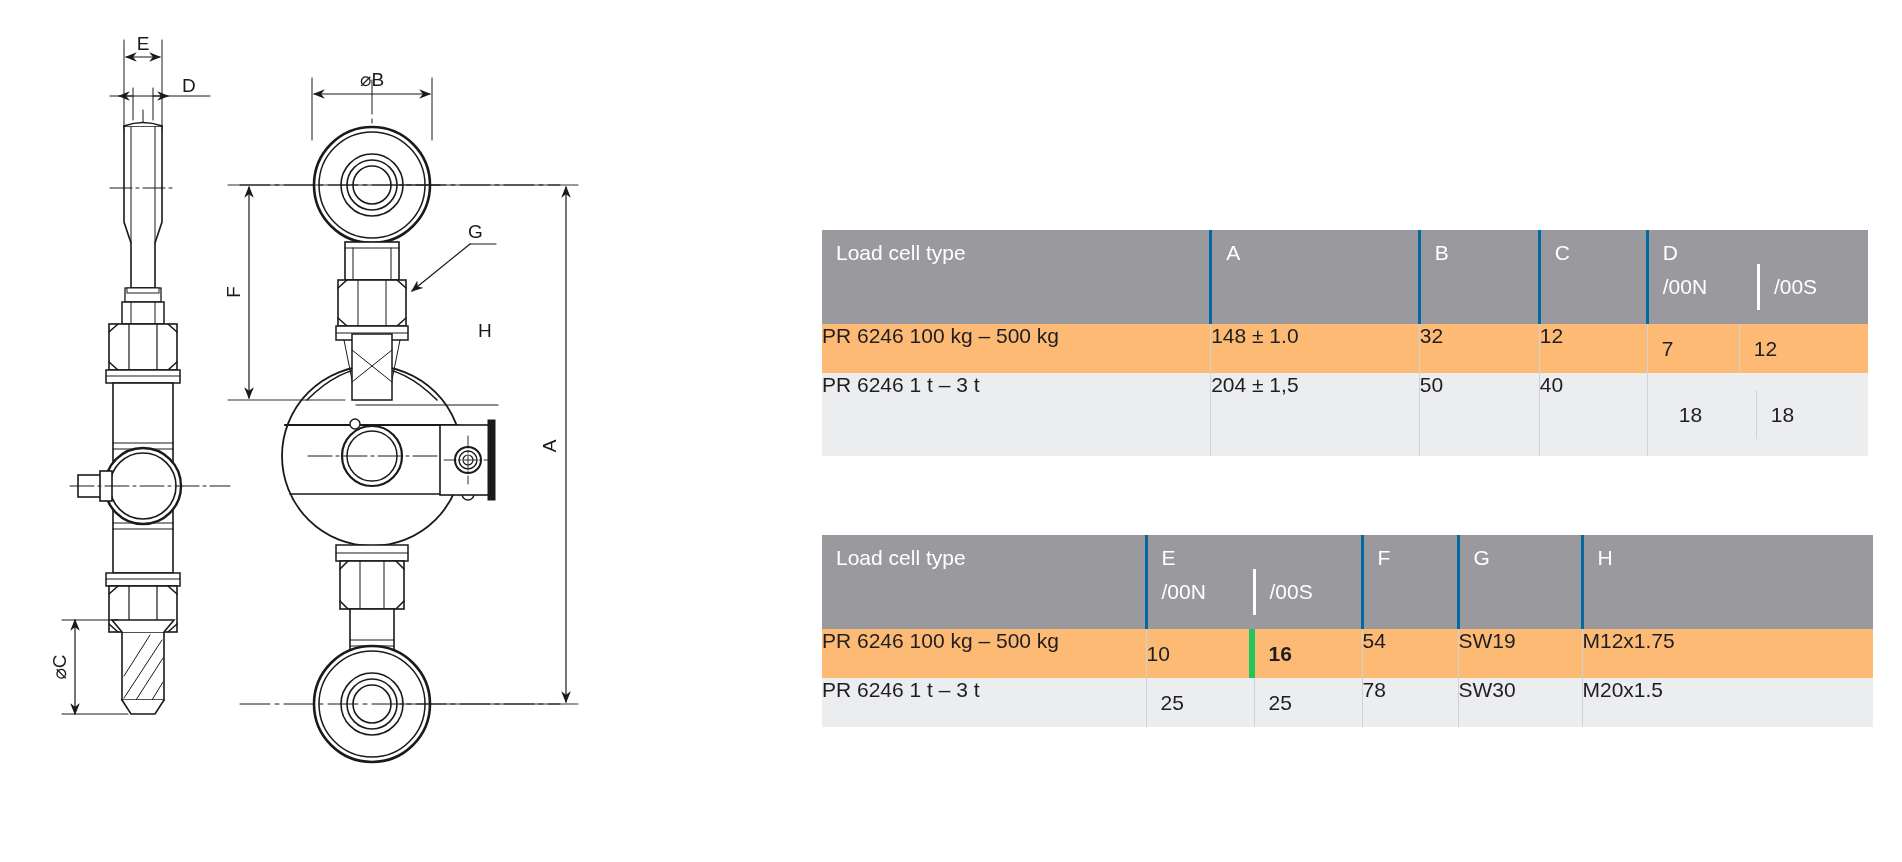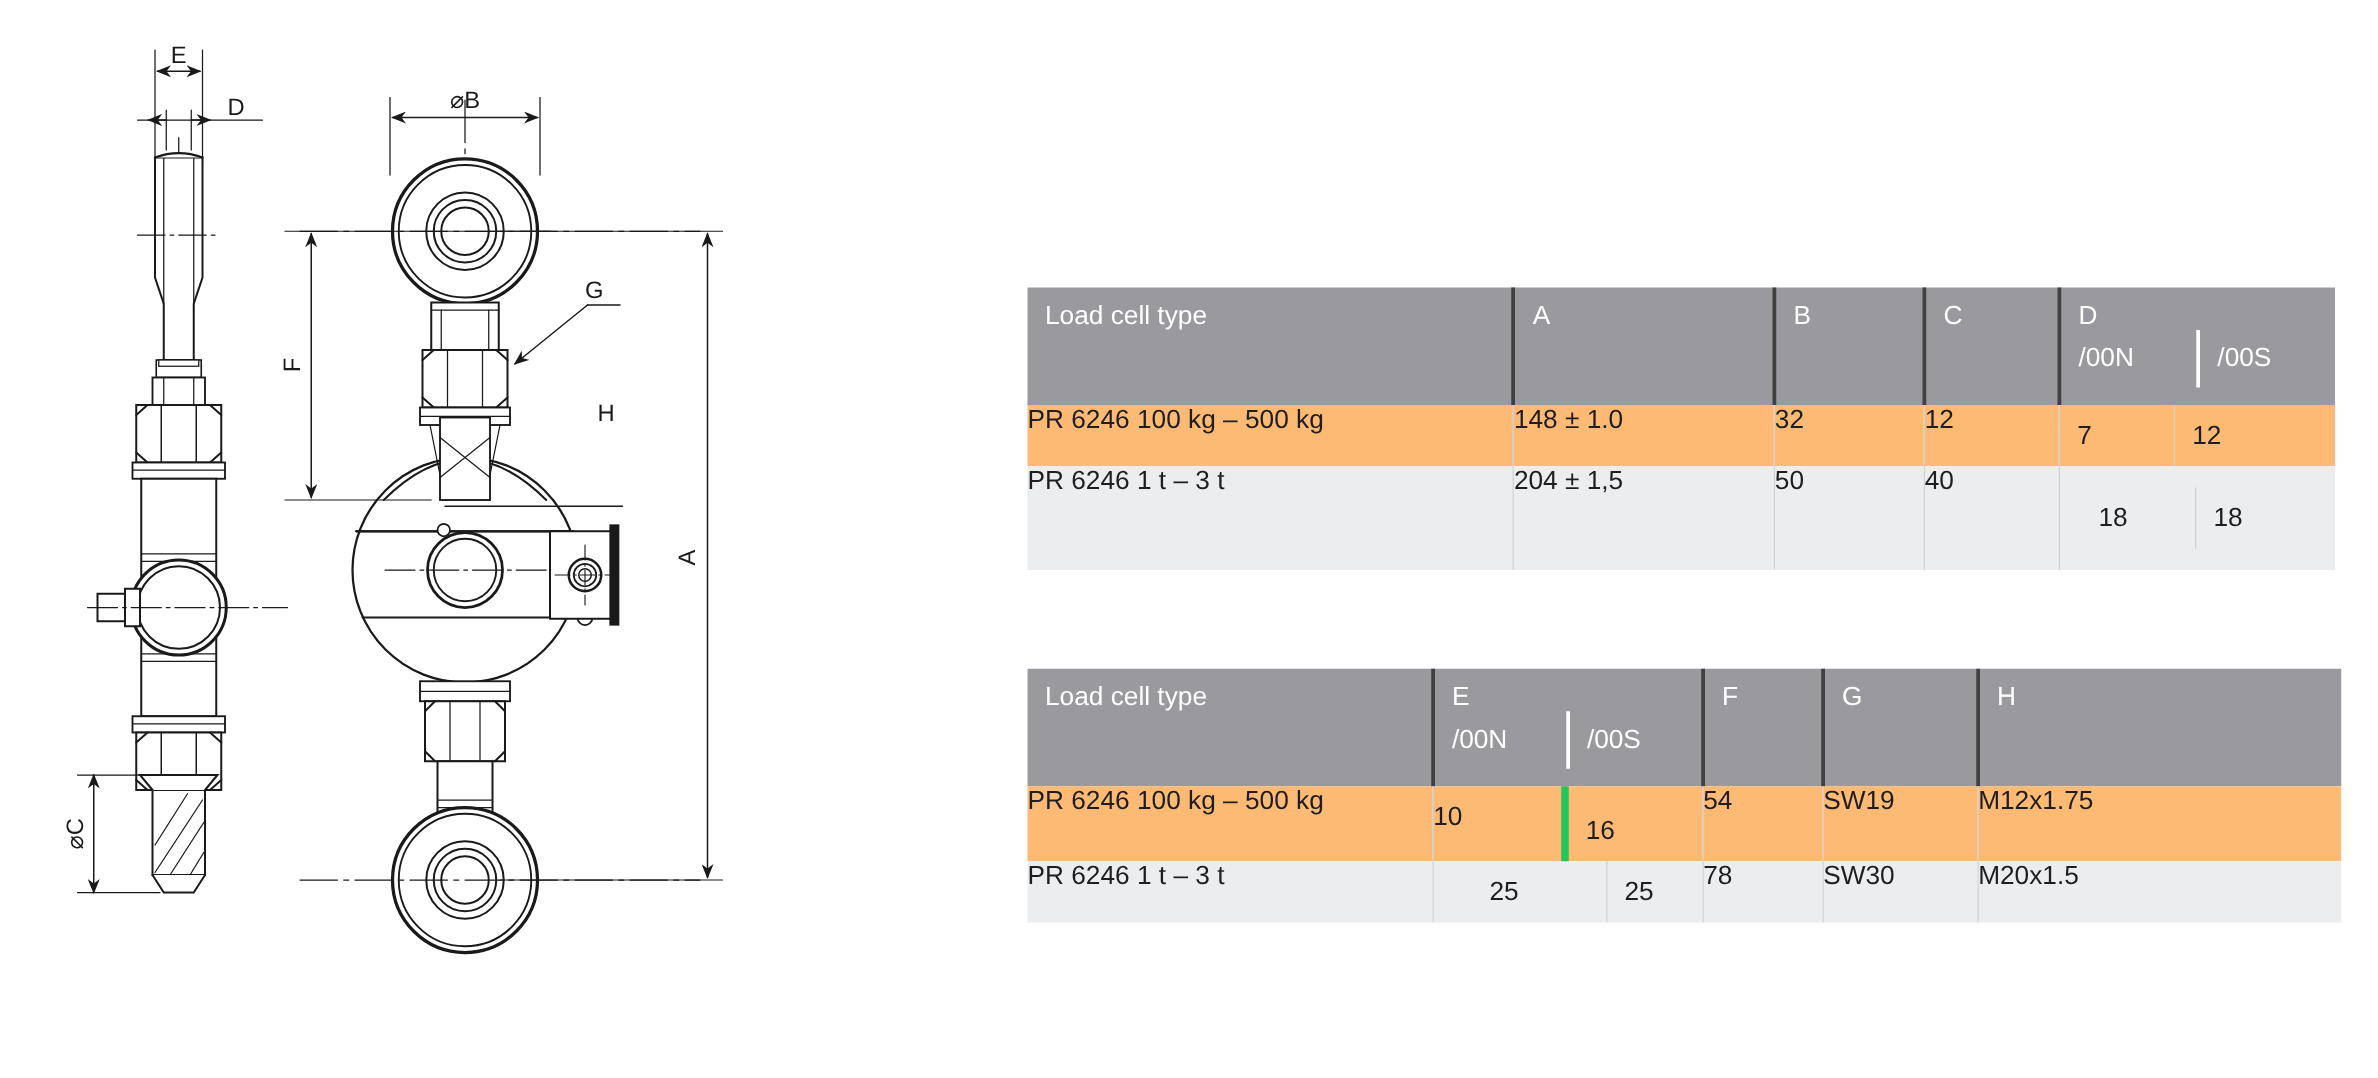--- a/index.html
+++ b/index.html
@@ -9,21 +9,21 @@
   #drawing{position:absolute;left:0;top:0;width:660px;height:862px;}
   #drawing svg{display:block;}
 
   .tables{position:absolute;left:822px;top:0;width:1080px;height:862px;}
 
   table.spec{border-collapse:collapse;table-layout:fixed;
              font-size:21px;color:#1e1e22;position:absolute;}
   table.spec td,table.spec th{padding:0;margin:0;vertical-align:top;}
 
   .hd{background:#9a9a9e;color:#ffffff;font-weight:400;text-align:left;
-      border-right:3px solid #404040;}
+      border-right:3px solid #0369a1;}
   .hd.last{border-right:none;}
   .hd .lbl{display:block;padding:12px 0 0 14px;line-height:1.05;}
   .hd .sub{display:block;padding:12px 0 0 14px;line-height:1.05;}
   .hd-split{padding:0;}
   .hd-split .splitrow{display:flex;height:100%;}
   .hd-split .half{flex:1;}
   .hd-split .half.right{border-left:3px solid #ffffff;}
 
   .bd td{border-right:1px solid #d0d2d5;padding:13px 0 13px 14px;
          line-height:1.1;white-space:nowrap;}
@@ -322,31 +322,31 @@
           <span class="lbl">H</span>
         </th>
       </tr>
     </thead>
     <tbody class="bd">
       <tr class="row-a">
         <td>PR 6246  100 kg – 500 kg</td>
         <td style="padding:0;">
           <div style="display:flex;height:100%;">
             <div style="width:108px;border-right:6px solid #22c55e;padding:13px 0 13px 0;box-sizing:border-box;">10</div>
-            <div style="flex:1;padding:24px 0 13px 14px;box-sizing:border-box;">16</div>
+            <div style="flex:1;padding:13px 0 13px 14px;box-sizing:border-box;font-weight:bold;">16</div>
           </div>
         </td>
         <td>54</td>
         <td>SW19</td>
         <td class="last">M12x1.75</td>
       </tr>
       <tr class="row-b">
         <td>PR 6246  1 t – 3 t</td>
         <td style="padding:0;">
-          <div style="display:flex;height:100%;margin-left:31px;">
+          <div style="display:flex;height:100%;">
             <div style="width:108px;border-right:1px solid #d0d2d5;padding:13px 0 13px 14px;box-sizing:border-box;">25</div>
             <div style="flex:1;padding:13px 0 13px 14px;box-sizing:border-box;">25</div>
           </div>
         </td>
         <td>78</td>
         <td>SW30</td>
         <td class="last">M20x1.5</td>
       </tr>
     </tbody>
   </table>

